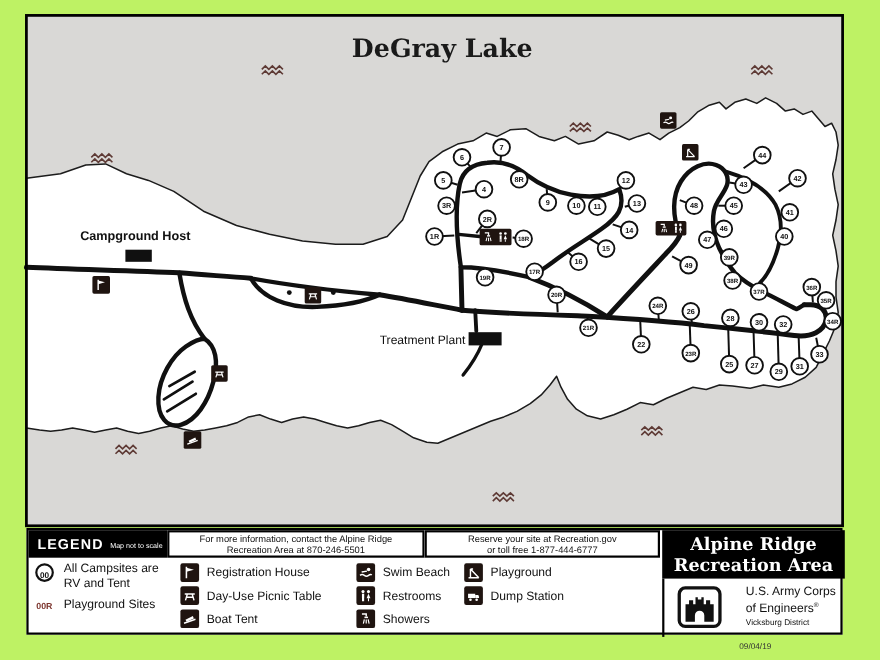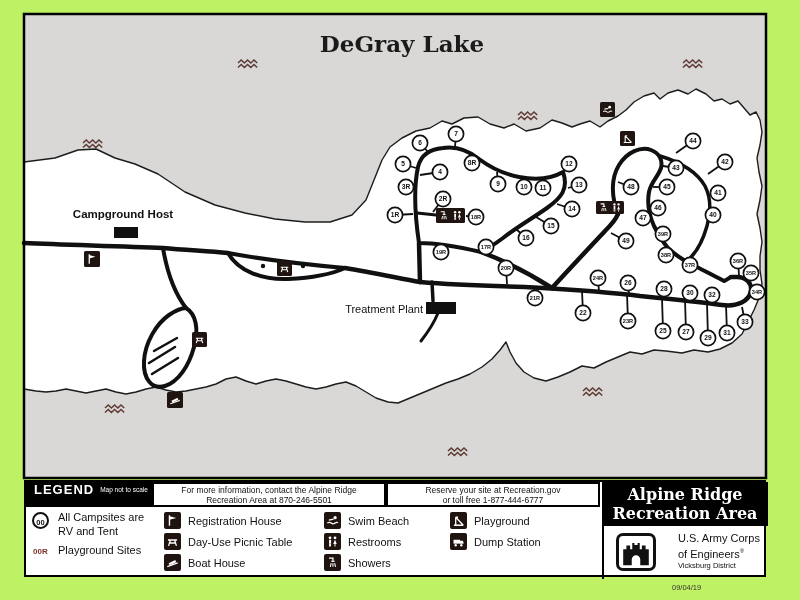--- a/index.html
+++ b/index.html
@@ -3,21 +3,21 @@
 <meta charset="utf-8">
 <style>
   html,body{margin:0;padding:0;background:#fff;}
   #stage{position:relative;width:800px;height:600px;background:#bef264;
          font-family:"Liberation Sans",sans-serif;overflow:hidden;}
   #map-svg{position:absolute;left:0;top:0;}
   
   #legend{position:absolute;left:24px;top:480px;width:742px;height:97px;
           border:2px solid #000;box-sizing:border-box;background:#fff;}
   .lg-bar{position:absolute;left:0;top:0;width:126px;height:25px;background:#000;
-          color:#fff;display:flex;align-items:flex-start;padding-left:8px;box-sizing:border-box;}
+          color:#fff;display:flex;align-items:center;padding-left:8px;box-sizing:border-box;}
   .lg-bar .t1{font-size:13px;font-weight:bold;letter-spacing:1px;}
   .lg-bar .t2{font-size:6.5px;margin-left:6px;margin-top:4px;}
   .lg-info{position:absolute;top:0;height:25px;border:2px solid #000;box-sizing:border-box;
            display:flex;flex-direction:column;align-items:center;justify-content:center;
            font-size:8.5px;line-height:10px;text-align:center;color:#111;background:#fff;}
   #info1{left:126px;width:234px;}
   #info2{left:360px;width:214px;}
   #alpine-box{position:absolute;left:576px;top:0;width:166px;height:44px;background:#000;
           color:#fff;text-align:center;font-family:"DejaVu Serif","Liberation Serif",serif;
           font-weight:bold;font-size:16px;line-height:19px;padding-top:3px;box-sizing:border-box;}
@@ -31,21 +31,21 @@
   
   #allsites-row{position:absolute;left:6px;top:29px;}
   #circle00{position:absolute;left:0;top:1px;width:17px;height:17px;border:2px solid #111;border-radius:50%;
             font-size:7.5px;font-weight:bold;text-align:center;line-height:17px;color:#111;box-sizing:border-box;}
   #allsites-text{position:absolute;left:26px;top:0;width:120px;font-size:11px;line-height:13.5px;color:#111;}
   #resv-row{position:absolute;left:6px;top:62px;}
   #resv-sym{position:absolute;left:1px;top:3px;font-size:8px;font-weight:bold;}
   #resv-label{position:absolute;left:26px;top:0;width:130px;font-size:11px;color:#111;}
   
   .legend-col{position:absolute;top:28px;}
-  #lgcol2{left:138px;} #lgcol3{left:298px;} #lgcol4{left:424px;}
+  #lgcol2{left:138px;} #lgcol3{left:298px;} #lgcol4{left:396px;}
   .lg-row{display:flex;align-items:center;height:21px;}
   .lg-ic{width:17px;height:17px;background:#1f1410;border-radius:2px;display:inline-flex;
          align-items:center;justify-content:center;margin-right:7px;flex:0 0 17px;}
   .lg-ic svg{width:13px;height:13px;display:block;}
   .lg-lb{font-size:11px;color:#111;white-space:nowrap;}
   #date-stamp{position:absolute;left:672px;top:583px;font-size:7.5px;color:#333;}
 </style>
 </head>
 <body>
 
@@ -519,21 +519,21 @@
           </span>
           <span class="lg-lb">Day-Use Picnic Table</span>
         </div>
         <div class="lg-row">
           <span class="lg-ic">
             <svg viewBox="0 0 12 12">
               <path d="M1.2,9.8 L10.8,6.4" stroke="#fff" stroke-width="1.2" fill="none"></path>
               <path d="M2.4,6.8 L8.6,3.6 L9.4,5.8 L3.4,8.6 Z" fill="#fff"></path>
             </svg>
           </span>
-          <span class="lg-lb">Boat House</span>
+          <span class="lg-lb">Boat Tent</span>
         </div>
       </div>
     <div class="legend-col" id="lgcol3">
         <div class="lg-row">
           <span class="lg-ic">
             <svg viewBox="0 0 12 12">
               <circle cx="8.4" cy="3.4" r="1.5" fill="#fff"></circle>
               <path d="M2.6,5.6 L7,4.8" stroke="#fff" stroke-width="1.2" fill="none"></path>
               <path d="M1.2,8.4 Q3,7 4.8,8.4 T8.4,8.4 T11,8.2" stroke="#fff" stroke-width="1.2" fill="none"></path>
             </svg>

